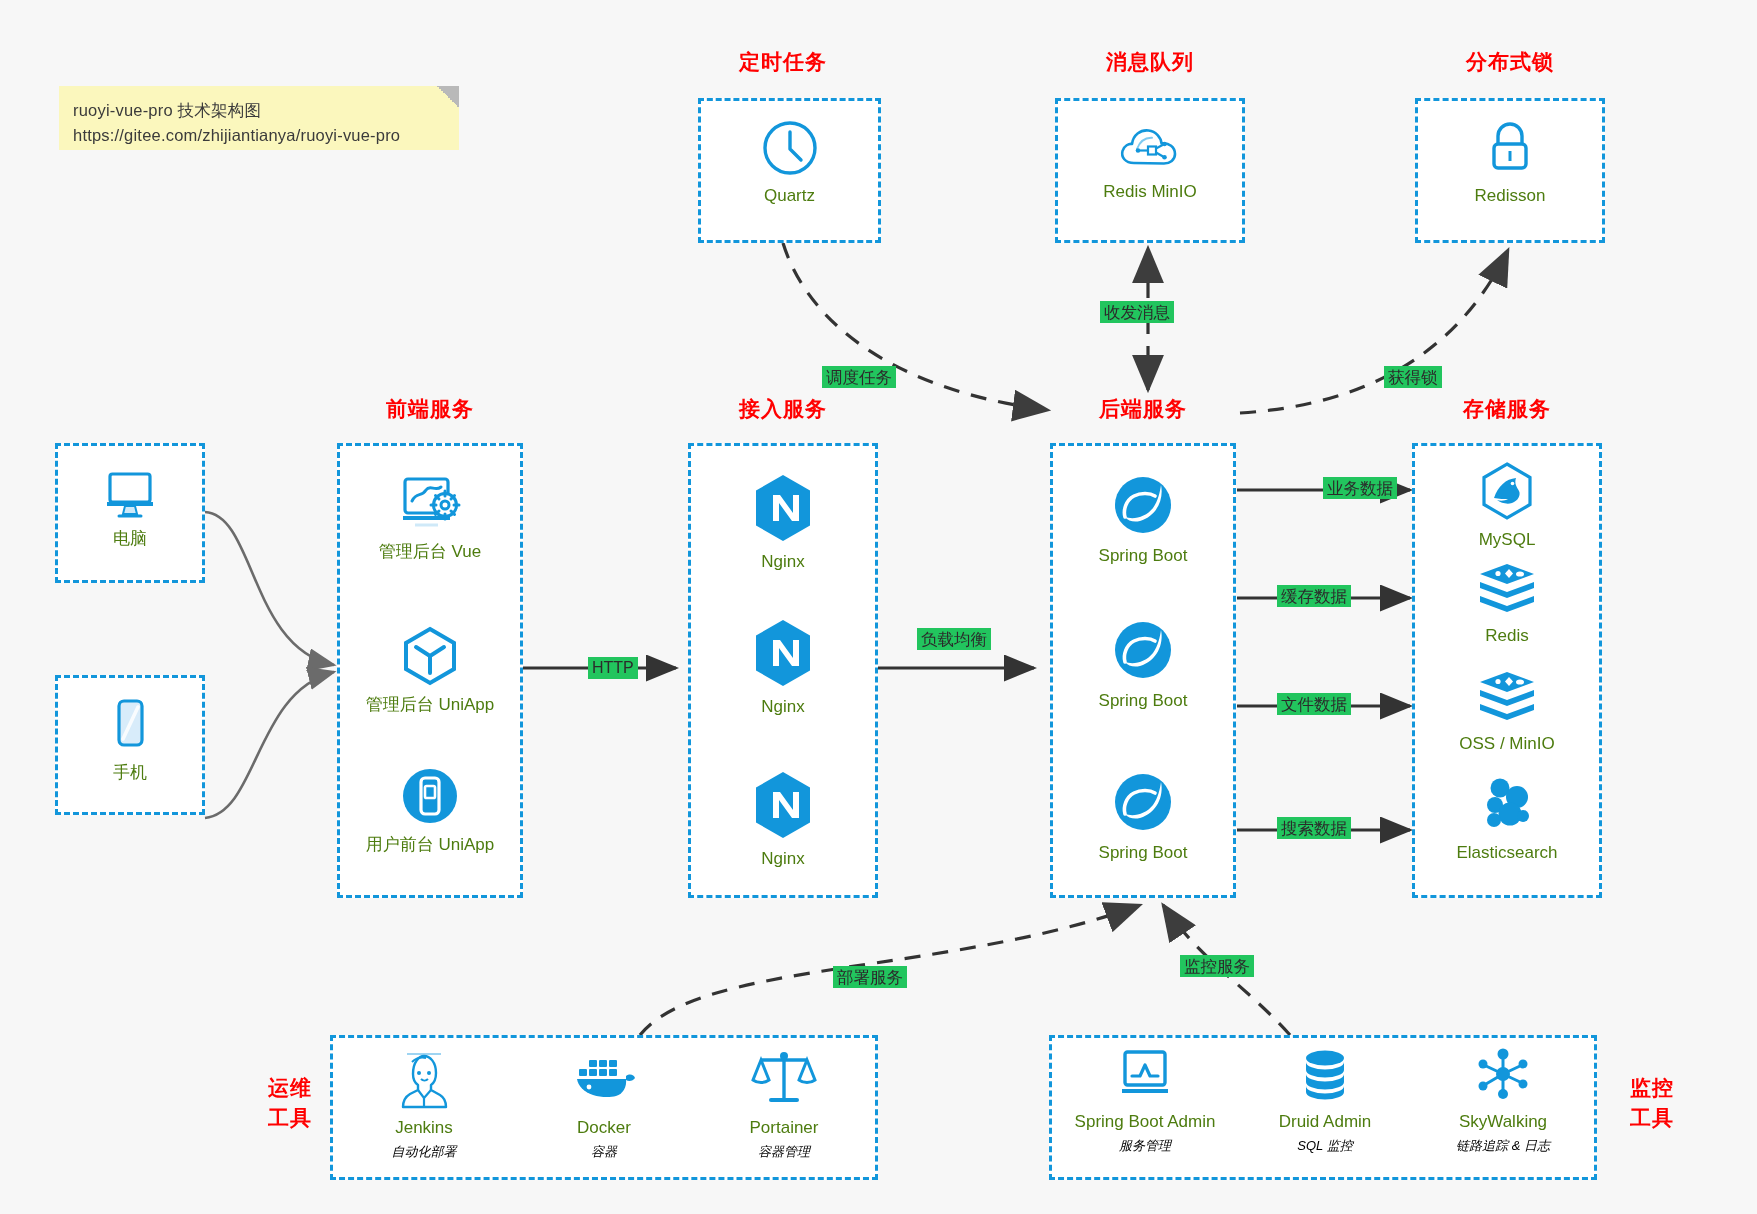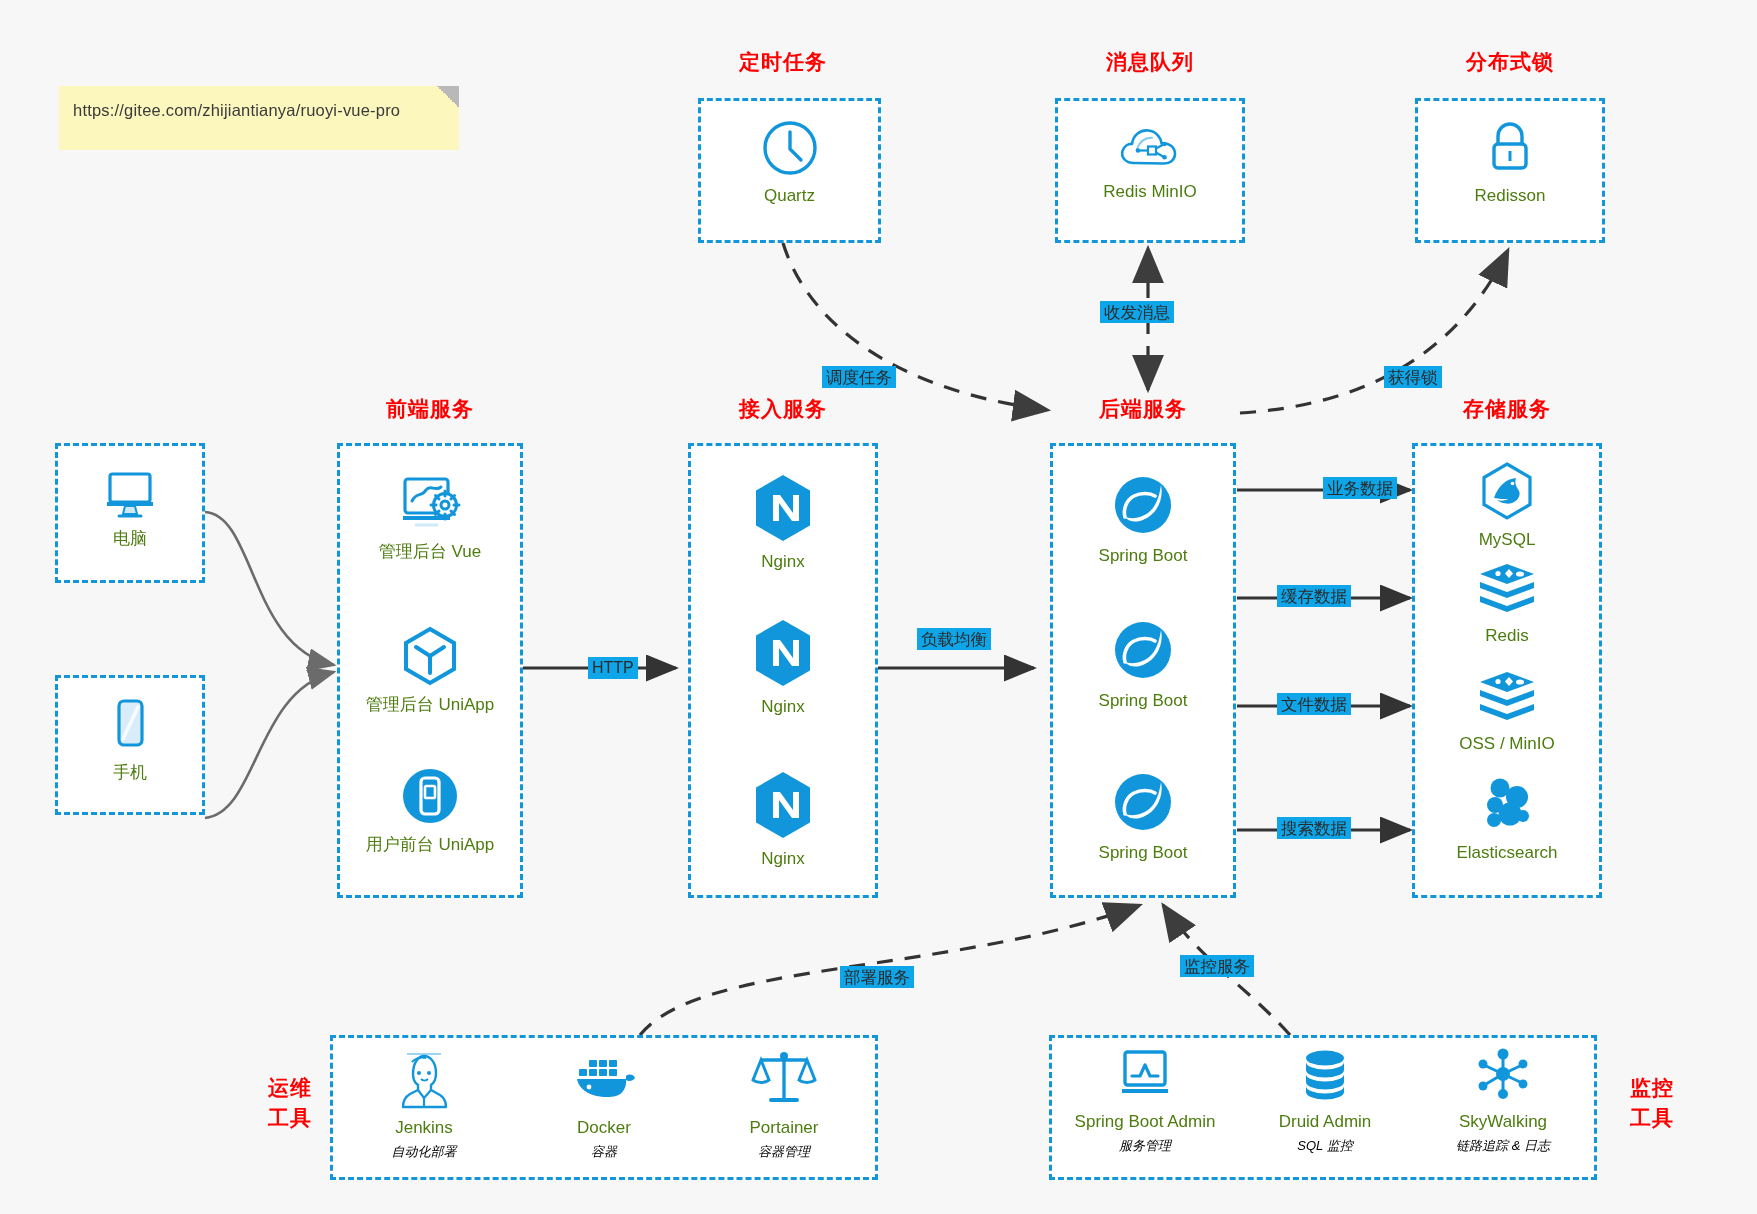--- a/index.html
+++ b/index.html
@@ -43,21 +43,21 @@
   .node{position:absolute;text-align:center;}
   .node .cap{
     font-size:17px;line-height:24px;color:#4d7c0f;white-space:nowrap;
     margin-top:6px;
   }
   .node .cap2{font-size:13px;line-height:24px;color:#000000;white-space:nowrap;font-style:italic;}
   .ico{display:block;margin:0 auto;}
 
   
   .elabel{
-    position:absolute;font-size:16px;color:#2b2b2b;background:#0ea5e9;
+    position:absolute;font-size:16px;color:#2b2b2b;background:#22c55e;
     padding:1px 4px;white-space:nowrap;line-height:20px;
   }
   .elabel.cn{font-size:16.5px;}
 </style>
 </head>
 <body>
 
 <div id="canvas">
 
   <svg class="lines" viewBox="0 0 1757 1214">
@@ -92,20 +92,21 @@
 
     <path d="M1240,413 C1370,405 1460,350 1508,250" fill="none" stroke="#333" stroke-width="3.2" stroke-dasharray="16 12" marker-end="url(#arrS)"></path>
 
     <path d="M640,1035 C700,960 950,975 1140,905" fill="none" stroke="#333" stroke-width="3.2" stroke-dasharray="16 12" marker-end="url(#arrS)"></path>
 
     <path d="M1290,1035 C1245,985 1200,960 1163,905" fill="none" stroke="#333" stroke-width="3.2" stroke-dasharray="16 12" marker-end="url(#arrS)"></path>
   </svg>
 
   <div class="note">
     <div class="fold"></div>
+    <div>ruoyi-vue-pro 技术架构图</div>
     <div>https://gitee.com/zhijiantianya/ruoyi-vue-pro</div>
   </div>
 
   <div class="gtitle" style="left:698px;top:48px;width:170px;">定时任务</div>
   <div class="box" style="left:698px;top:98px;width:183px;height:145px;"></div>
   <div class="node" style="left:698px;top:118px;width:183px;">
     <svg class="ico" width="60" height="60" viewBox="0 0 60 60">
       <circle cx="30" cy="30" r="25" fill="none" stroke="#1296db" stroke-width="3.4"></circle>
       <path d="M30 14 L30 31 L41 42" fill="none" stroke="#1296db" stroke-width="3.4" stroke-linecap="round" stroke-linejoin="round"></path>
     </svg>
@@ -392,16 +393,16 @@
 
   <div class="elabel" style="left:578px;top:657px;margin-left:10px;">HTTP</div>
   <div class="elabel cn" style="left:917px;top:628px;">负载均衡</div>
   <div class="elabel cn" style="left:822px;top:366px;">调度任务</div>
   <div class="elabel cn" style="left:1100px;top:301px;">收发消息</div>
   <div class="elabel cn" style="left:1384px;top:366px;">获得锁</div>
   <div class="elabel cn" style="left:1323px;top:477px;">业务数据</div>
   <div class="elabel cn" style="left:1277px;top:585px;">缓存数据</div>
   <div class="elabel cn" style="left:1277px;top:693px;">文件数据</div>
   <div class="elabel cn" style="left:1277px;top:817px;">搜索数据</div>
-  <div class="elabel cn" style="left:833px;top:966px;margin-left:7px;">部署服务</div>
+  <div class="elabel cn" style="left:833px;top:966px;">部署服务</div>
   <div class="elabel cn" style="left:1180px;top:955px;">监控服务</div>
 
 </div>
 
 </body></html>

